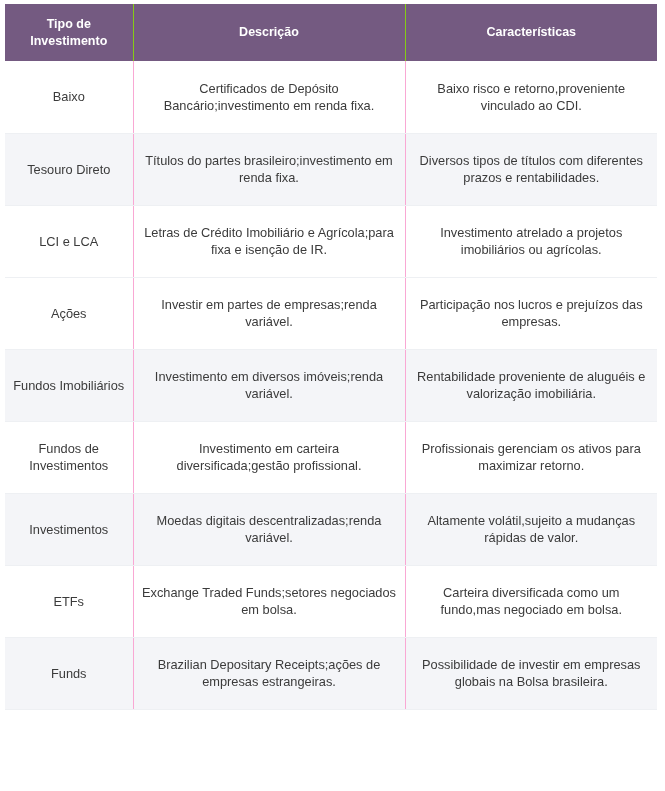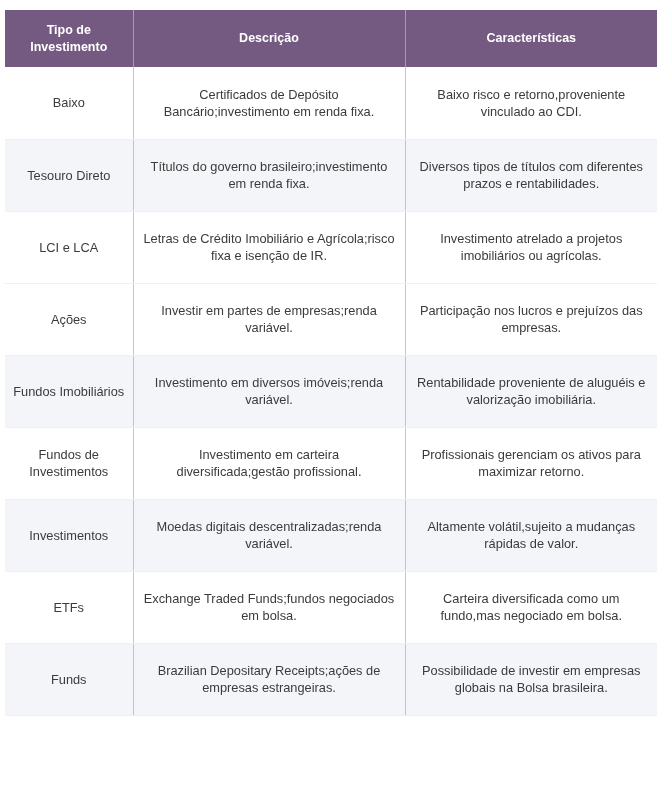--- a/index.html
+++ b/index.html
@@ -10,21 +10,21 @@
     body {
       width: 665px;
       height: 791px;
       position: relative;
       overflow: hidden;
       font-family: "Liberation Sans", "DejaVu Sans", sans-serif;
     }
     .table-wrap {
       position: absolute;
       left: 5px;
-      top: 10px;
+      top: 4px;
       width: 652px;
     }
     table {
       width: 652px;
       border-collapse: collapse;
       table-layout: fixed;
     }
     col.c1 { width: 128px; }
     col.c2 { width: 272px; }
     col.c3 { width: 252px; }
@@ -76,26 +76,26 @@
       </tr>
     </thead>
     <tbody>
       <tr class="odd">
         <td>Baixo</td>
         <td>Certificados de Depósito Bancário;investimento em renda fixa.</td>
         <td>Baixo risco e retorno,proveniente vinculado ao CDI.</td>
       </tr>
       <tr class="even">
         <td>Tesouro Direto</td>
-        <td>Títulos do governo brasileiro;investimento em renda fixa.</td>
+        <td>Títulos do partes brasileiro;investimento em renda fixa.</td>
         <td>Diversos tipos de títulos com diferentes prazos e rentabilidades.</td>
       </tr>
       <tr class="odd">
         <td>LCI e LCA</td>
-        <td>Letras de Crédito Imobiliário e Agrícola;risco fixa e isenção de IR.</td>
+        <td>Letras de Crédito Imobiliário e Agrícola;para fixa e isenção de IR.</td>
         <td>Investimento atrelado a projetos imobiliários ou agrícolas.</td>
       </tr>
       <tr class="odd">
         <td>Ações</td>
         <td>Investir em partes de empresas;renda variável.</td>
         <td>Participação nos lucros e prejuízos das empresas.</td>
       </tr>
       <tr class="even">
         <td>Fundos Imobiliários</td>
         <td>Investimento em diversos imóveis;renda variável.</td>
@@ -106,21 +106,21 @@
         <td>Investimento em carteira diversificada;gestão profissional.</td>
         <td>Profissionais gerenciam os ativos para maximizar retorno.</td>
       </tr>
       <tr class="even">
         <td>Investimentos</td>
         <td>Moedas digitais descentralizadas;renda variável.</td>
         <td>Altamente volátil,sujeito a mudanças rápidas de valor.</td>
       </tr>
       <tr class="odd">
         <td>ETFs</td>
-        <td>Exchange Traded Funds;fundos negociados em bolsa.</td>
+        <td>Exchange Traded Funds;setores negociados em bolsa.</td>
         <td>Carteira diversificada como um fundo,mas negociado em bolsa.</td>
       </tr>
       <tr class="even">
         <td>Funds</td>
         <td>Brazilian Depositary Receipts;ações de empresas estrangeiras.</td>
         <td>Possibilidade de investir em empresas globais na Bolsa brasileira.</td>
       </tr>
     </tbody>
   </table>
 </div>

